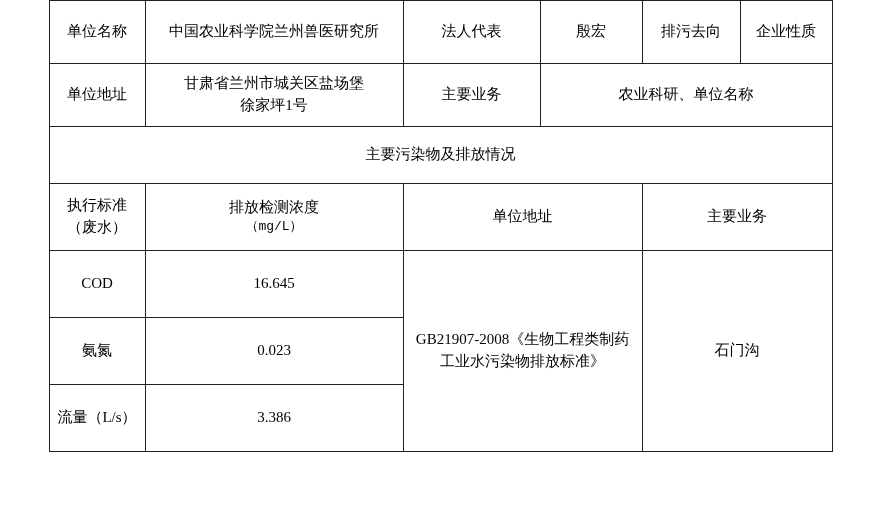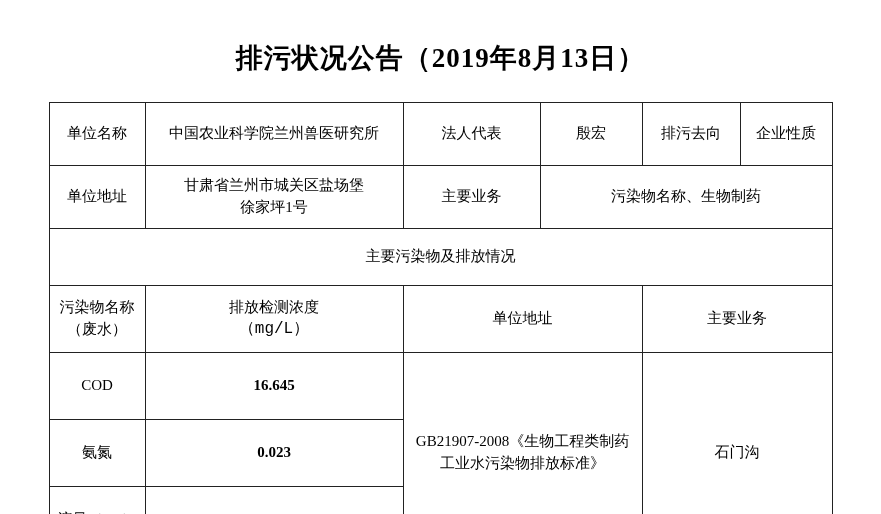--- a/index.html
+++ b/index.html
@@ -48,38 +48,36 @@
   .section-row td {
     height: 44px;
     font-weight: normal;
     font-size: 16px;
   }
   .head-row td { height: 54px; }
   .data-row td { height: 54px; }
   .two-line { line-height: 1.4; }
   .unit-small {
     font-family: "Liberation Mono", "DejaVu Sans Mono", monospace;
-    font-size: 16px;
+    font-size: 13px;
   }
   .val {
     font-family: "Liberation Serif", "DejaVu Serif", serif;
     font-size: 15px;
-    font-weight: bold;
   }
   .std-cell {
     font-size: 14px;
     line-height: 1.6;
   }
 </style>
 </head>
 <body>
 
 <div class="page">
 
-  <div class="doc-title">排污状况公告（2019年8月13日）</div>
 
   <table class="main">
     <colgroup>
       <col style="width:96px">
       <col style="width:258px">
       <col style="width:137px">
       <col style="width:102px">
       <col style="width:98px">
       <col style="width:92px">
     </colgroup>
@@ -93,30 +91,30 @@
         <td>企业性质</td>
       </tr>
 
       <tr class="r2">
         <td>单位地址</td>
         <td class="two-line">
           <div>甘肃省兰州市城关区盐场堡</div>
           <div>徐家坪1号</div>
         </td>
         <td>主要业务</td>
-        <td colspan="3">污染物名称、生物制药</td>
+        <td colspan="3">农业科研、单位名称</td>
       </tr>
 
       <tr class="section-row">
         <td colspan="6">主要污染物及排放情况</td>
       </tr>
 
       <tr class="head-row">
         <td class="two-line">
-          <div>污染物名称</div>
+          <div>执行标准</div>
           <div>（废水）</div>
         </td>
         <td class="two-line">
           <div>排放检测浓度</div>
           <div class="unit-small">（mg/L）</div>
         </td>
         <td colspan="2">单位地址</td>
         <td colspan="2">主要业务</td>
       </tr>
 

